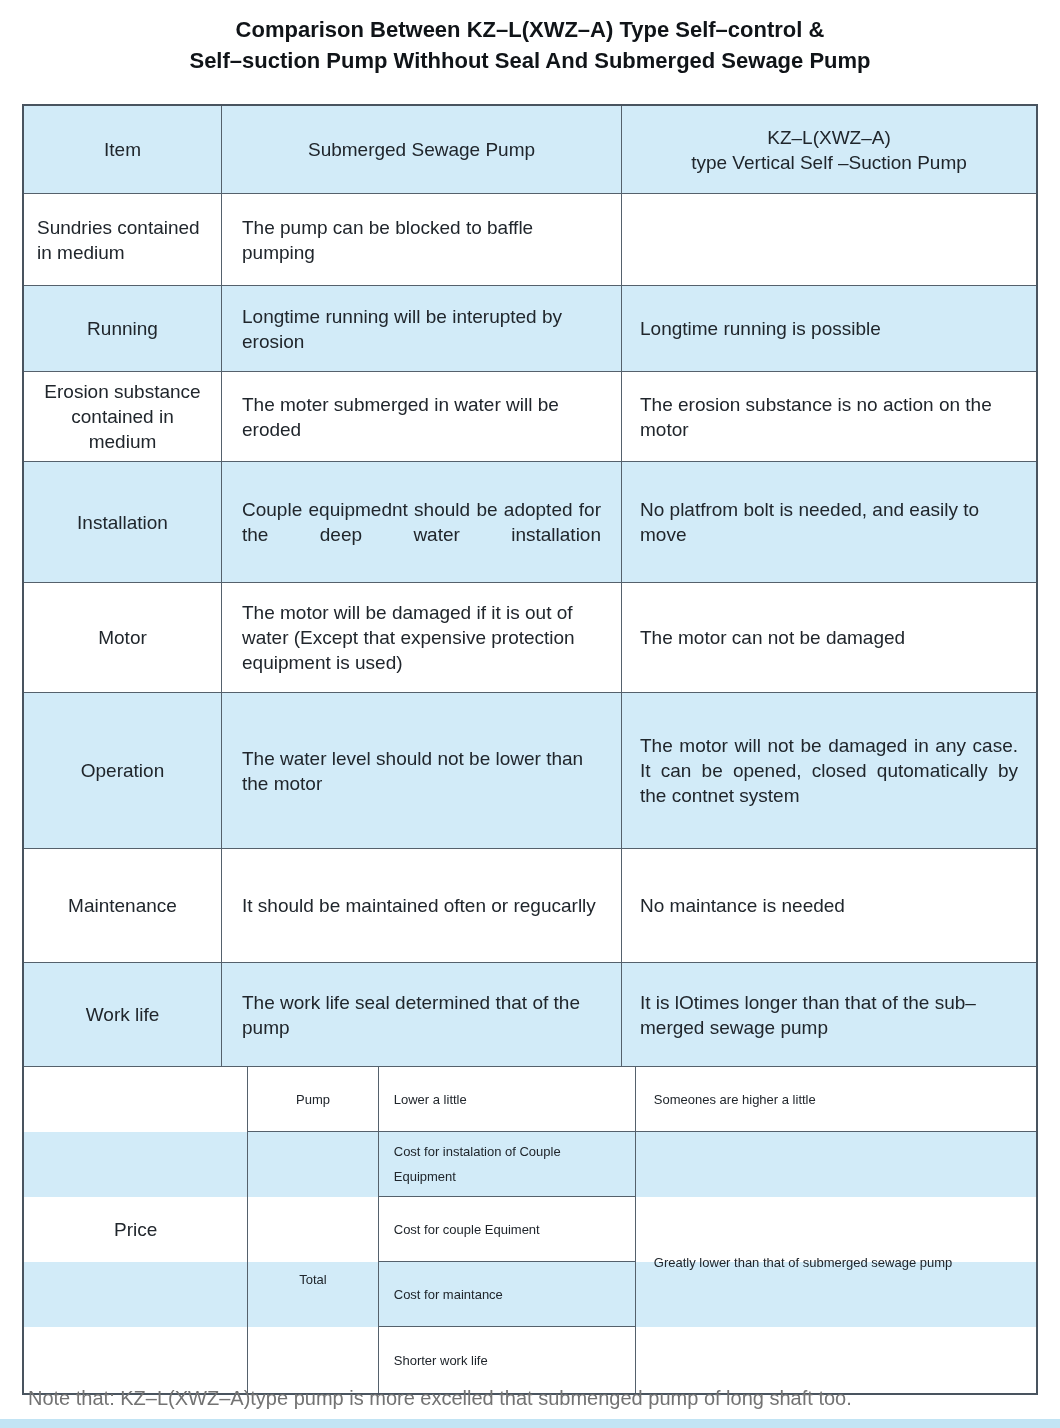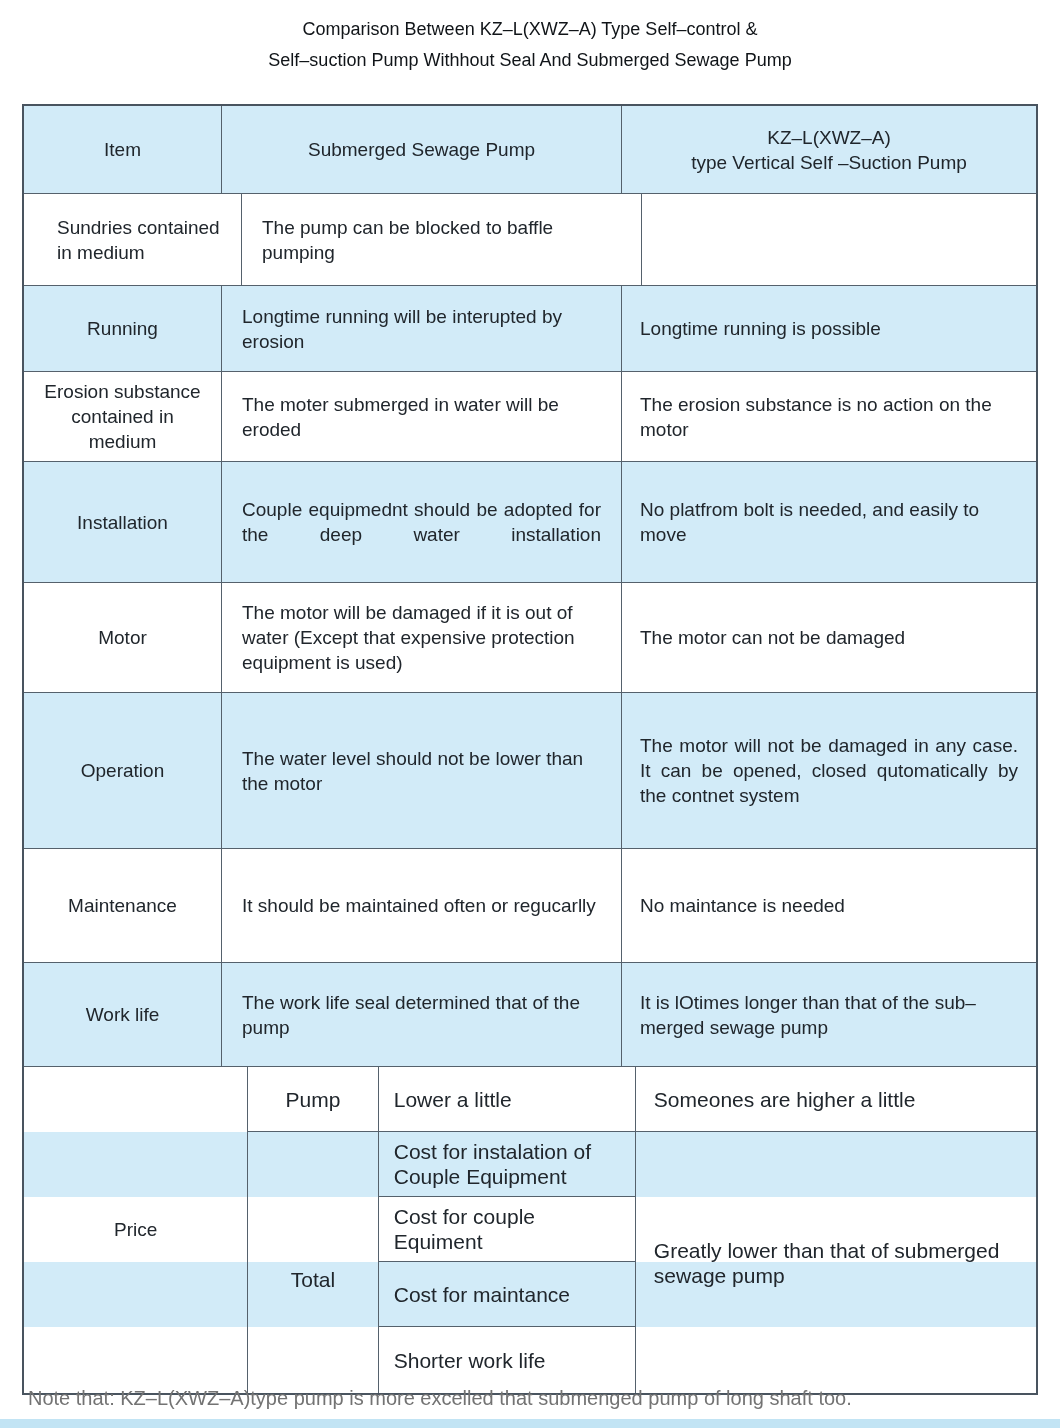--- a/index.html
+++ b/index.html
@@ -9,37 +9,37 @@
     --text:#20262c;
   }
   html,body{margin:0;padding:0;}
   body{
     width:1060px;height:1428px;position:relative;background:#fff;
     font-family:"Liberation Sans","DejaVu Sans",sans-serif;color:var(--text);
     overflow:hidden;
   }
   .title{
     position:absolute;top:14px;left:0;width:1060px;text-align:center;
-    font-weight:normal;font-size:18px;line-height:31px;color:#101418;
+    font-weight:bold;font-size:22px;line-height:31px;color:#101418;
   }
   .ctable{
     position:absolute;left:22px;top:104px;width:1016px;
     border:2px solid #49545f;box-sizing:border-box;background:#fff;
   }
   .trow{display:flex;border-bottom:1px solid var(--bc);}
   .trow.blue{background:var(--blue);}
   .cell{
     box-sizing:border-box;border-right:1px solid var(--bc);
     display:flex;align-items:center;font-size:19px;line-height:25px;
   }
   .c-item{width:198px;justify-content:center;text-align:center;padding:0 8px;}
   .c-sub{width:400px;padding:0 20px;text-align:left;}
   .c-kzl{width:414px;padding:0 18px;text-align:left;border-right:none;}
   .center{justify-content:center;text-align:center;}
-  .left-item{justify-content:flex-start;text-align:left;padding:0 8px 0 13px;margin-left:20px;}
+  .left-item{justify-content:flex-start;text-align:left;padding:0 8px 0 13px;}
   .narrow{padding:12px 19px;}
   .just{text-align:justify;text-align-last:justify;}
   .just2{text-align:justify;}
   .h-header{height:87px;font-size:20px;}
   .h-r0{height:91px;}
   .h-r1{height:85px;}
   .h-r2{height:89px;}
   .h-r3{height:120px;}
   .h-r4{height:109px;}
   .h-r5{height:155px;}
@@ -54,21 +54,21 @@
   .s3{top:195px;height:65px;background:var(--blue);}
   .s4{top:260px;height:66px;background:var(--white);}
   .pgrid{position:absolute;left:0;top:0;width:100%;height:100%;display:flex;}
   .pc{box-sizing:border-box;border-right:1px solid var(--bc);display:flex;flex-direction:column;}
   .pc1{width:232px;align-items:center;justify-content:center;text-align:center;font-size:19px;}
   .pc2a{width:135px;}
   .pc2b{width:266px;}
   .pc3{width:414px;border-right:none;}
   .pcell{
     box-sizing:border-box;display:flex;align-items:center;justify-content:center;
-    font-size:21px;line-height:25px;text-align:center;
+    font-size:13px;line-height:25px;text-align:center;
   }
   .h65{height:65px;}
   .grow{flex:1;}
   .bb{border-bottom:1px solid var(--bc);}
   .pl{justify-content:flex-start;text-align:left;padding:0 12px 0 15px;}
   .pl3{justify-content:flex-start;text-align:left;padding:0 16px 0 18px;}
   .total-pad{padding-top:34px;}
   .note{
     position:absolute;left:28px;top:1387px;width:1010px;
     font-size:20px;color:#737373;

